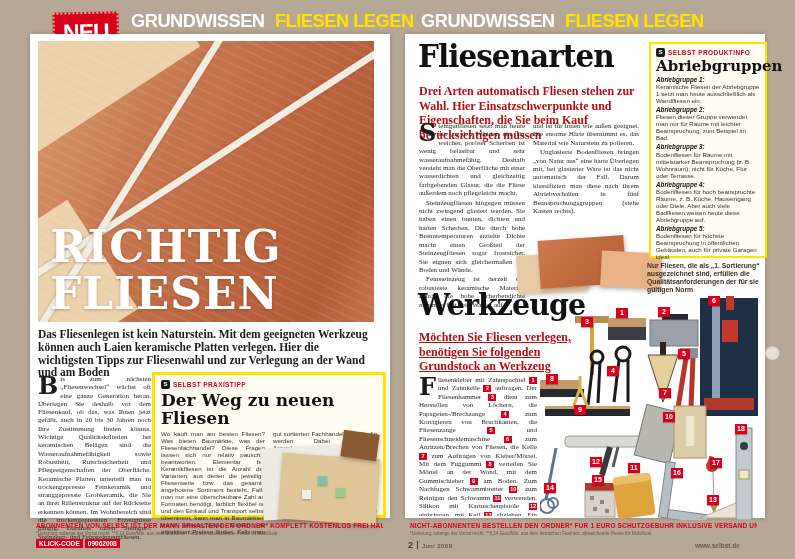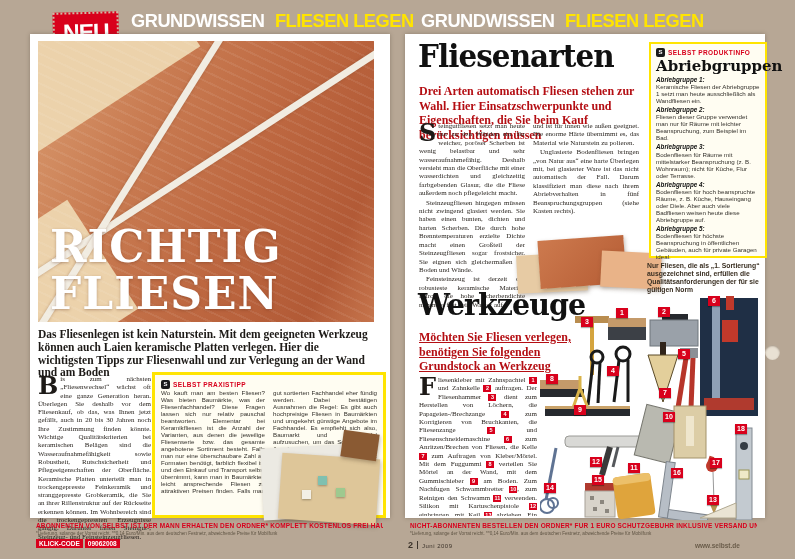--- a/index.html
+++ b/index.html
@@ -137,20 +137,21 @@
     <div class="abs introL">Das Fliesenlegen ist kein Naturstein. Mit dem geeigneten Werkzeug können auch Laien keramische Platten verlegen. Hier die wichtigsten Tipps zur Fliesenwahl und zur Verlegung an der Wand und am Boden</div>
     <div class="abs bodyL">
       <span class="dropcap">B</span><span>is zum nächsten „Fliesenwechsel“ wächst oft eine ganze Generation heran. Überlegen Sie deshalb vor dem Fliesenkauf, ob das, was Ihnen jetzt gefällt, auch in 20 bis 30 Jahren noch Ihre Zustimmung finden könnte. Wichtige Qualitätskriterien bei keramischen Belägen sind die Wasseraufnahmefähigkeit sowie Robustheit, Rutschsicherheit und Pflegeeigenschaften der Oberfläche. Keramische Platten unterteilt man in trockengepresste Feinkeramik und stranggepresste Grobkeramik, die Sie an ihrer Rillenstruktur auf der Rückseite erkennen können. Im Wohnbereich sind die trockengepressten Erzeugnisse gängig. Darunter fallen Steingut-, Steinzeug- und Feinsteinzeugfliesen.</span>
     </div>
 
     <div class="abs ybox tipbox">
       <div class="box-label">
         <span class="box-logo">S</span>
         <span class="box-label-text">SELBST PRAXISTIPP</span>
       </div>
+      <div class="tip-title">Der Weg zu neuen Fliesen</div>
       <div class="tip-cols">
         <div class="tip-col">Wo kauft man am besten Fliesen? Was bieten Baumärkte, was der Fliesenfachhandel? Diese Fragen lassen sich nur relativ pauschal beantworten. Elementar bei Keramikfliesen ist die Anzahl der Varianten, aus denen die jeweilige Fliesenserie bzw. das gesamte angebotene Sortiment besteht. Falls man nur eine überschaubare Zahl an Formaten benötigt, farblich flexibel ist und den Einkauf und Transport selbst übernimmt, kann man in Baumärkten leicht ansprechende Fliesen zu attraktiven Preisen finden. Falls man mehrere modulare kombinierbare Formate, spezielle Formteile, besondere Oberflächen und Optiken oder bestimmte Farben sucht, wird man wahrscheinlich im</div>
         <div class="tip-col">gut sortierten Fachhandel eher fündig werden. Dabei bestätigen Ausnahmen die Regel: Es gibt auch hochpreisige Fliesen in Baumärkten und umgekehrt günstige Angebote im Fachhandel. Es empfiehlt sich also, Baumarkt und Fachhandel aufzusuchen, um das Sortiment und Angebot vergleichen zu können. Zur Menge beachten Sie die Faustformel: Quadratmeter der zu fliesenden Fläche plus 1% Verschnitt plus 5% Reserve.</div>
       </div>
     </div>
     <div class="abs tip-photo">
       <div class="tp tp1"></div>
       <div class="tp tp2"></div>
       <div class="tp tp3"></div>
       <div class="chip c1"></div>

